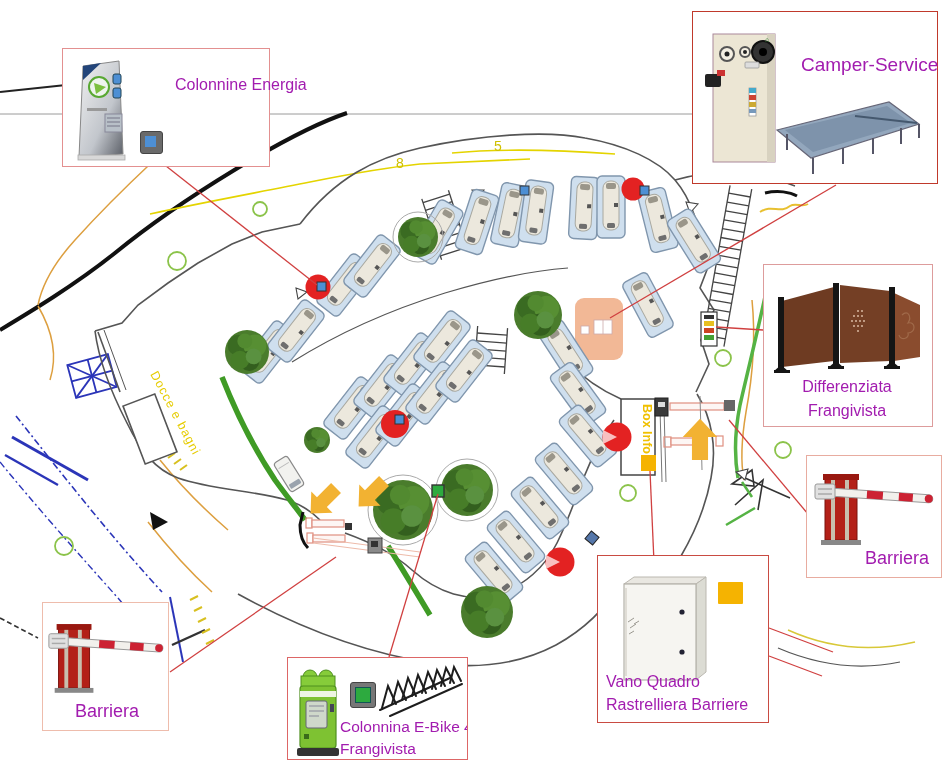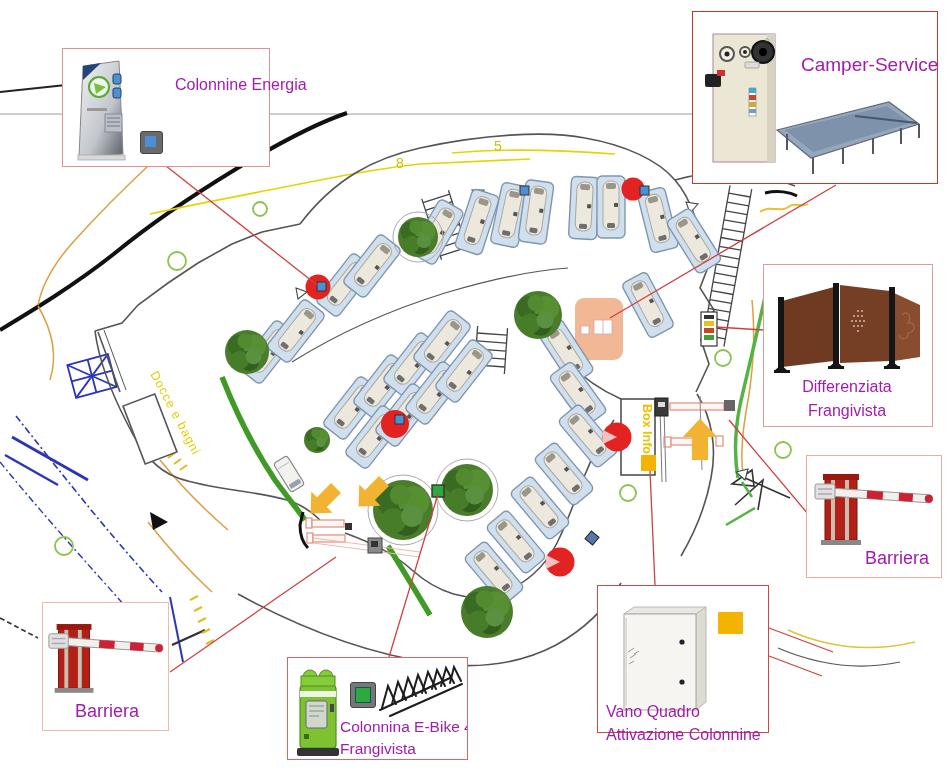--- a/index.html
+++ b/index.html
@@ -7,21 +7,21 @@
          font-family:"Liberation Sans",sans-serif;color:#151515;}
   #map{position:absolute;left:0;top:0;}
   .callout{position:absolute;background:#fff;box-sizing:border-box;}
   .callout .lbl{position:absolute;white-space:nowrap;color:#a21caf;}
   .b-energia{left:62px;top:48px;width:208px;height:119px;border:1.4px solid #e39090;}
   .b-cs{left:692px;top:11px;width:246px;height:173px;border:1.6px solid #c0392b;}
   .b-frangi{left:763px;top:264px;width:170px;height:163px;border:1.4px solid #dd9c9c;}
   .b-barr-r{left:806px;top:455px;width:136px;height:123px;border:1.4px solid #e8aca0;}
   .b-barr-l{left:42px;top:602px;width:127px;height:129px;border:1.4px solid #eebcac;}
   .b-ebike{left:287px;top:657px;width:181px;height:103px;border:1.5px solid #d66;overflow:hidden;}
-  .b-vano{left:597px;top:585px;width:172px;height:148px;border:1.6px solid #c94b42;}
+  .b-vano{left:597px;top:555px;width:172px;height:168px;border:1.6px solid #c94b42;}
   .abs{position:absolute;}
   .legend-sq{position:absolute;border-radius:3px;}
 </style>
 </head>
 <body>
 <div id="stage">
 
 <svg id="map" width="947" height="778" viewBox="0 0 947 778">
   <defs>
     <g id="spot">
@@ -467,17 +467,17 @@
     <polygon points="84,16 94,9 94,104 84,112" fill="#dcdcd4" stroke="#bbb8b0" stroke-width="1"></polygon>
     <rect x="12" y="16" width="72" height="96" fill="#f6f5f1" stroke="#b5b2aa" stroke-width="1.2"></rect>
     <circle cx="70" cy="44" r="2.6" fill="#223"></circle>
     <circle cx="70" cy="84" r="2.6" fill="#223"></circle>
     <path d="M 16,54 l 6,-4 M 18,60 l 6,-4 M 22,56 l 5,-3 M 17,66 l 5,-3" stroke="#9a9890" stroke-width="1" fill="none"></path>
     <line x1="14" y1="20" x2="14" y2="108" stroke="#d8d5cd" stroke-width="1.5"></line>
   </svg>
   <div class="legend-sq" style="left:120px;top:26px;width:25px;height:22px;background:#f5b301;border-radius:1px;"></div>
   <div class="lbl" style="left:8px;top:114px;font-size:16px;line-height:23px;">
     <div>Vano Quadro</div>
-    <div>Attivazione Colonnine</div>
+    <div>Rastrelliera Barriere</div>
   </div>
 </div>
 
 </div>
 
 </body></html>

